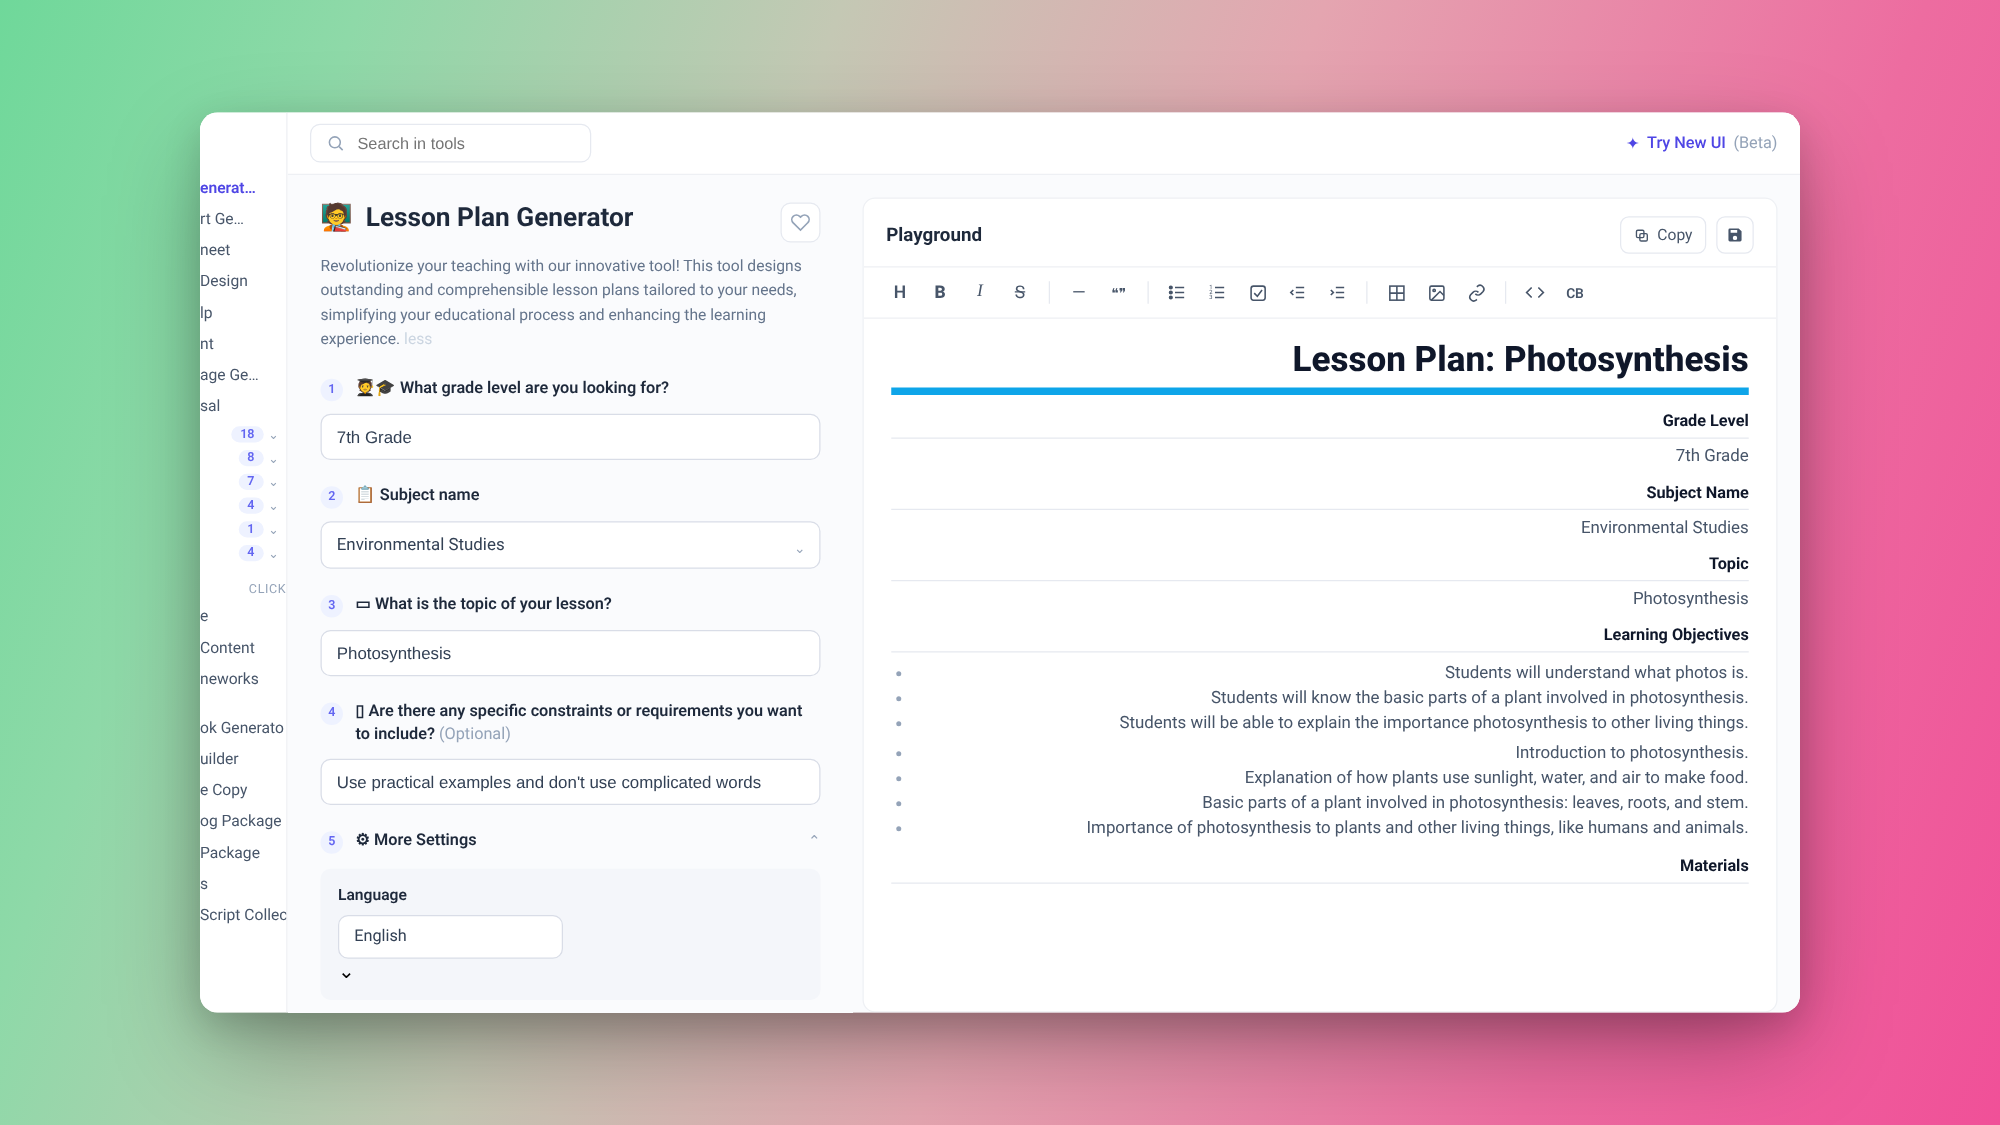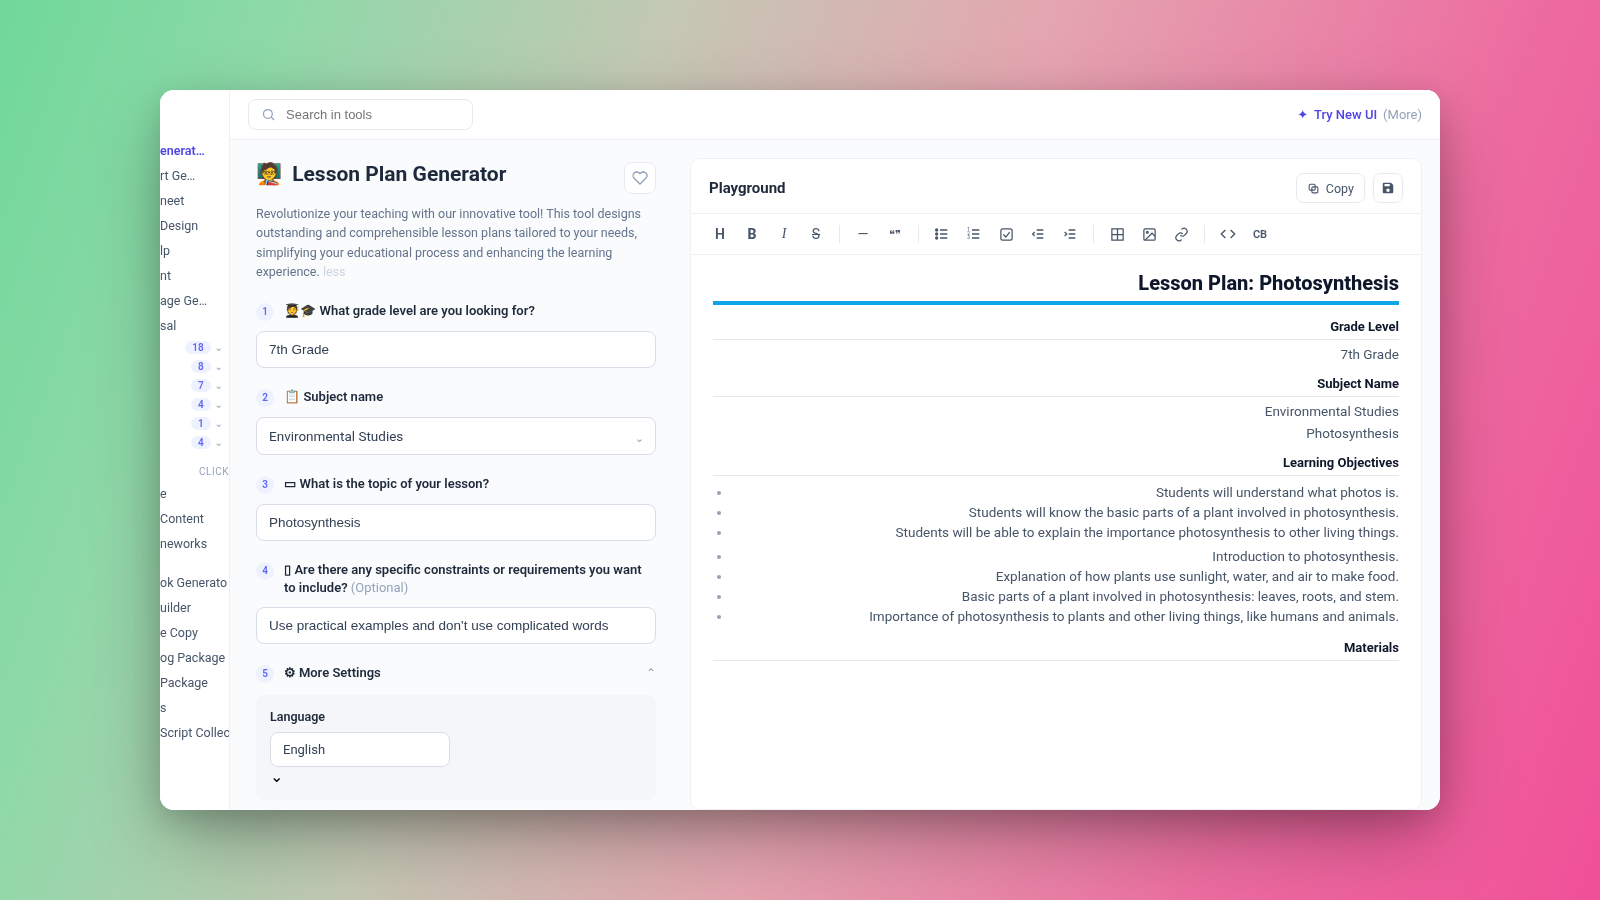--- a/index.html
+++ b/index.html
@@ -260,22 +260,22 @@
   font-size:14px;
 }
 .tb-sep { width:1px; height:18px; background:#e6e9f0; margin:0 6px; }
 .doc-body {
   flex:1;
   overflow-y:auto;
   padding: 16px 22px;
   color:#334155;
 }
 .doc-body h2 {
-  font-size:20px; font-weight:800; color:#0f172a;
-  border-bottom:4px solid #0ea5e9;
+  font-size:28px; font-weight:800; color:#0f172a;
+  border-bottom:6px solid #0ea5e9;
   padding-bottom:6px;
   margin-bottom:8px;
 }
 .doc-body h3 {
   font-size:13px; font-weight:700; color:#0f172a;
   border-bottom:1px solid #e6e9f0;
   padding-bottom:5px;
   margin: 14px 0 6px 0;
 }
 .doc-body p { font-size:13.5px; margin:6px 0; color:#475569; }
@@ -352,21 +352,21 @@
           <svg width="15" height="15" viewBox="0 0 24 24" fill="none" stroke="currentColor" stroke-width="2">
               <circle cx="11" cy="11" r="7"></circle>
               <line x1="21" y1="21" x2="16.5" y2="16.5"></line>
             </svg>
         </span>
         <input placeholder="Search in tools" style="">
       </div>
       <div class="top-right">
         <span>✦</span>
         <span>Try New UI</span>
-        <span class="beta">(More)</span>
+        <span class="beta">(Beta)</span>
       </div>
     </div>
 
     <div class="content-row">
 
       <div class="form-panel">
         <div class="form-header">
           <div class="form-title-wrap">
             <div class="tool-title">
               <span>🧑‍🏫</span>
@@ -555,20 +555,21 @@
               </div>
             <div class="tb-btn" style="font-size:11px;font-weight:600;">CB</div>
           </div>
 
           <div class="doc-body">
             <h2>Lesson Plan: Photosynthesis</h2>
             <h3>Grade Level</h3>
             <p>7th Grade</p>
             <h3>Subject Name</h3>
             <p>Environmental Studies</p>
+            <h3>Topic</h3>
             <p>Photosynthesis</p>
             <h3>Learning Objectives</h3>
             <ul id="obj-list">
                 <li>Students will understand what photos is.</li>
                 <li>Students will know the basic parts of a plant involved in photosynthesis.</li>
                 <li>Students will be able to explain the importance photosynthesis to other living things.</li>
               </ul>
             <ul id="content-list">
                 <li>Introduction to photosynthesis.</li>
                 <li>Explanation of how plants use sunlight, water, and air to make food.</li>

